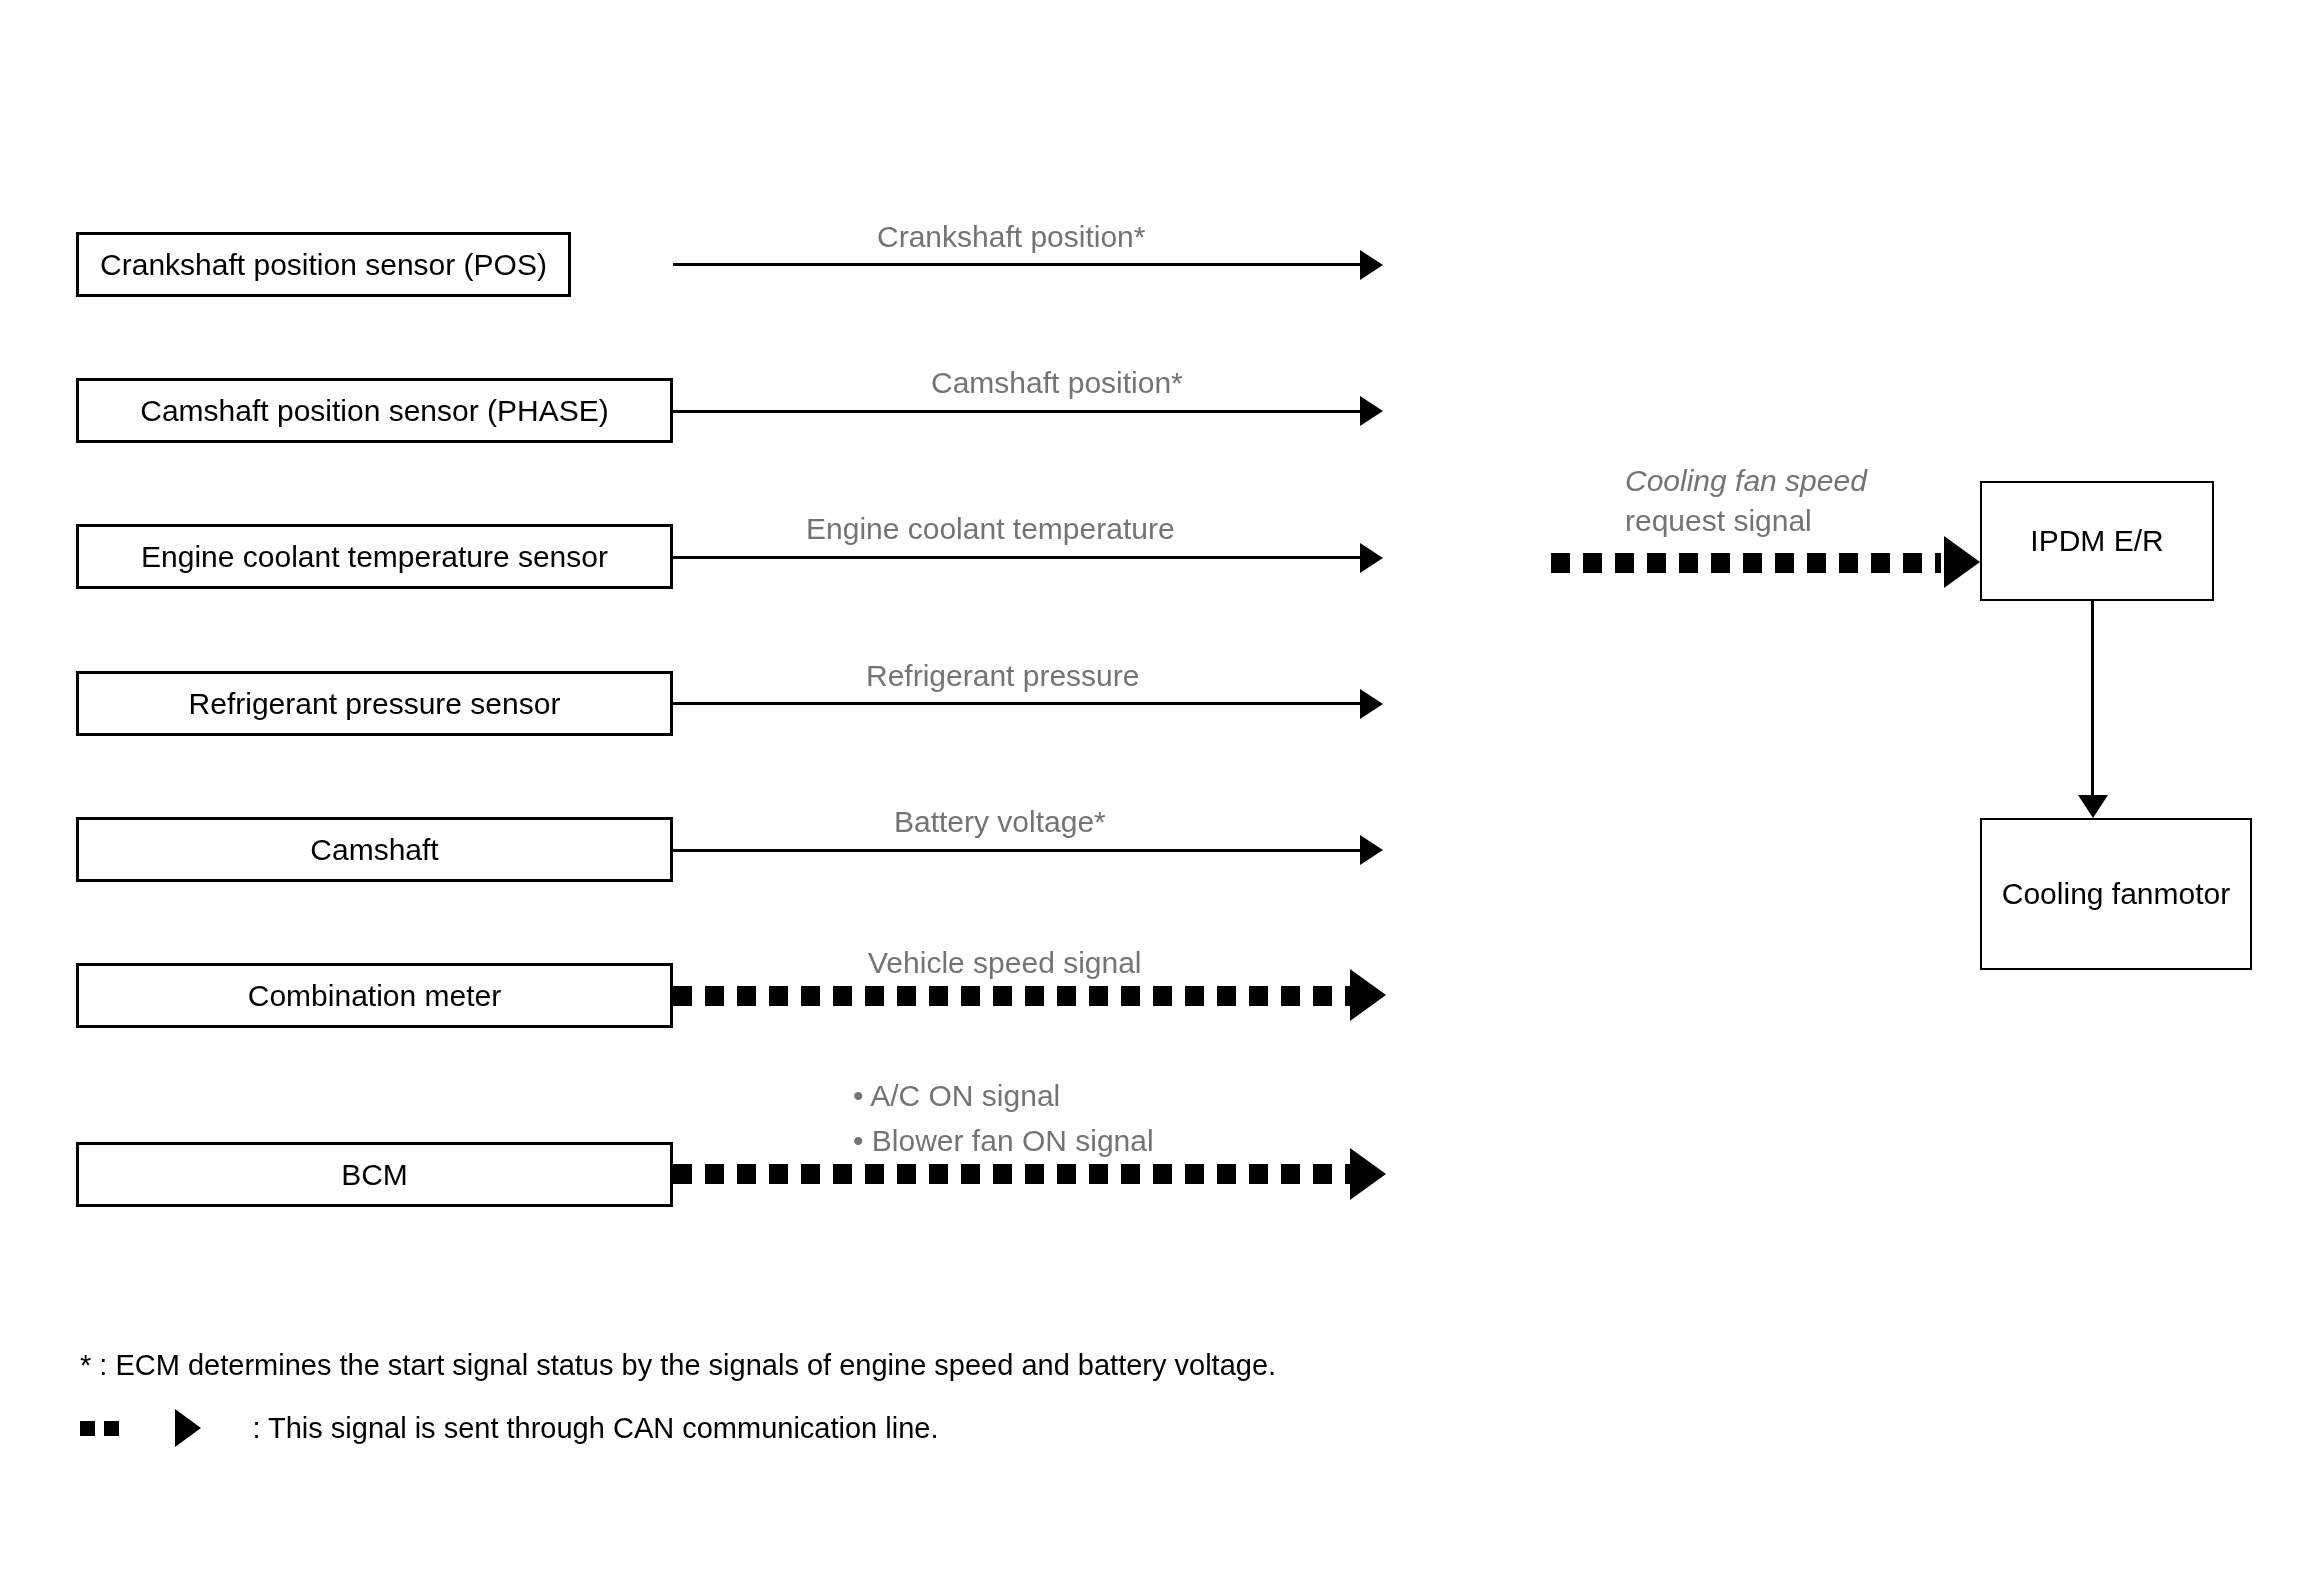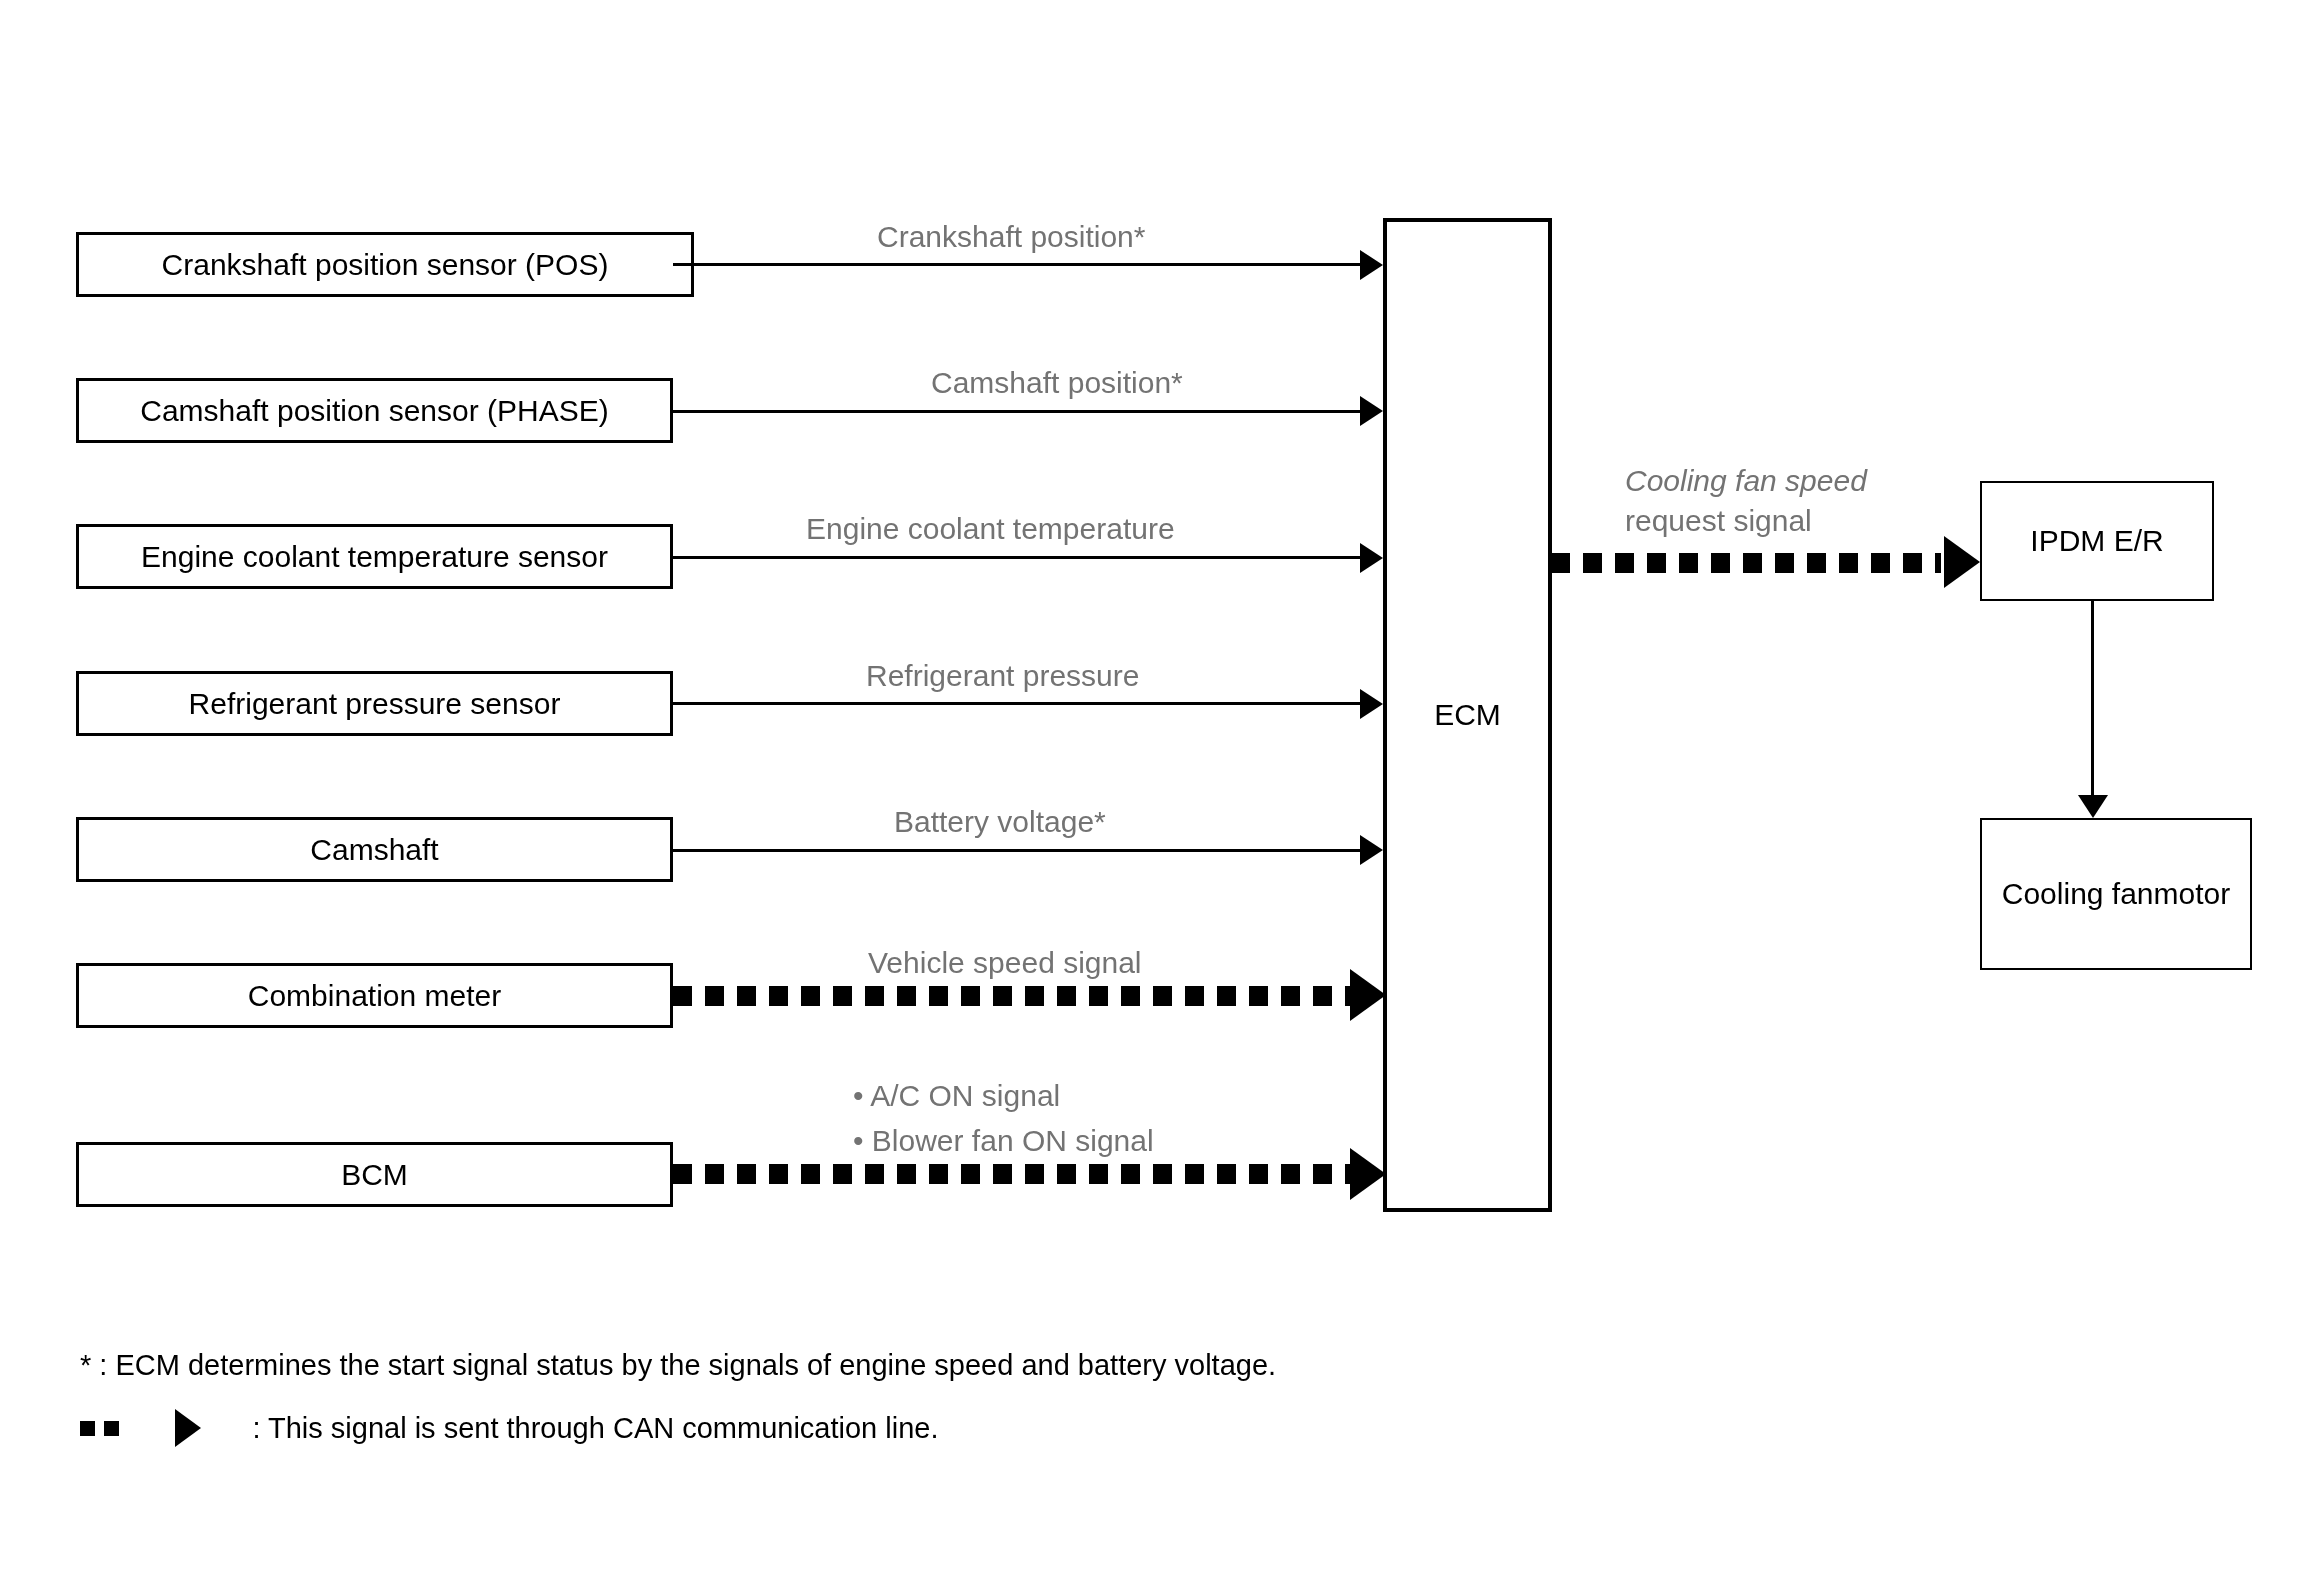--- a/index.html
+++ b/index.html
@@ -45,21 +45,21 @@
                  #000 0px,#000 15px,#fff 15px,#fff 24px);}
   .legend-head{width:0;height:0;border-top:19.5px solid transparent;
                border-bottom:19.5px solid transparent;border-left:26px solid #000;}
   .legend-text{font-size:29px;white-space:nowrap;margin-left:3.4px;}
 </style>
 </head>
 <body>
 
 <div id="page">
 
-  <div class="box" style="left:76px;top:232px;width:618px;height:65px;">
+  <div class="box" style="left:76px;top:232px;width:495px;height:65px;">
     <span>Crankshaft position sensor (POS)</span>
   </div>
 
   <div class="box" style="left:76px;top:378px;width:597px;height:65px;">
     <span>Camshaft position sensor (PHASE)</span>
   </div>
 
   <div class="box" style="left:76px;top:524px;width:597px;height:65px;">
     <span>Engine coolant temperature sensor</span>
   </div>
@@ -73,23 +73,20 @@
   </div>
 
   <div class="box" style="left:76px;top:963px;width:597px;height:65px;align-items:center;">
     <span>Combination meter</span>
   </div>
 
   <div class="box" style="left:76px;top:1142px;width:597px;height:65px;">
     <span>BCM</span>
   </div>
 
-  <div class="ecm-box" style="left:1383px;top:218px;width:169px;height:994px;">
-    <span>ECM</span>
-  </div>
 
   <div class="box thin" style="left:1980px;top:481px;width:234px;height:120px;">
     <span>IPDM E/R</span>
   </div>
 
   <div class="box thin" style="left:1980px;top:818px;width:272px;height:152px;flex-direction:row;">
     <span>Cooling fan</span>
     <span>motor</span>
   </div>
 

